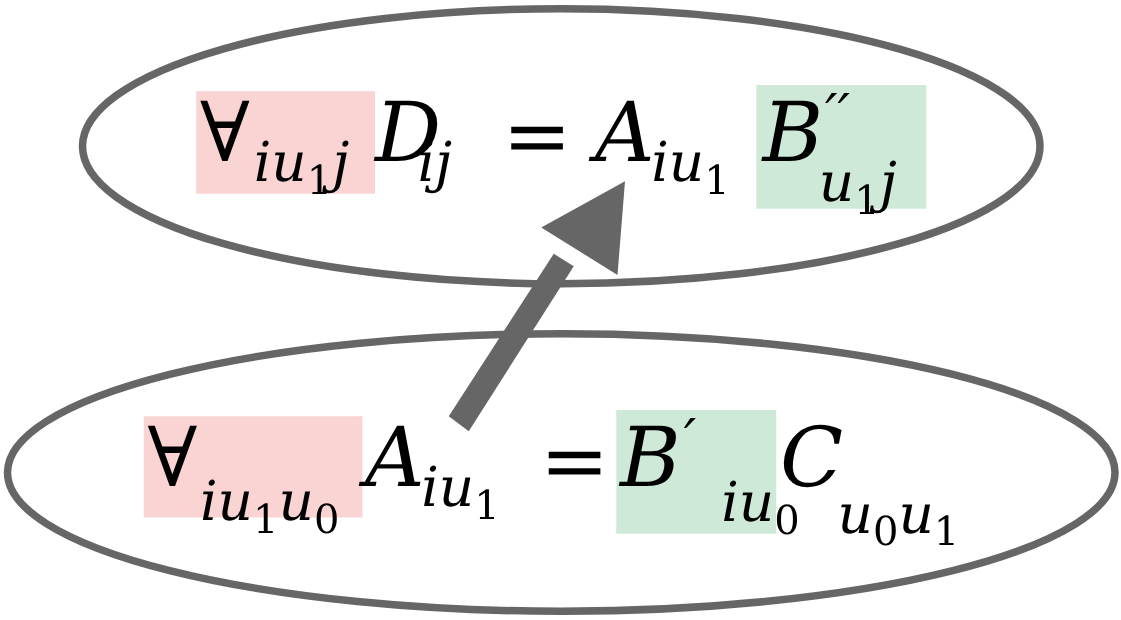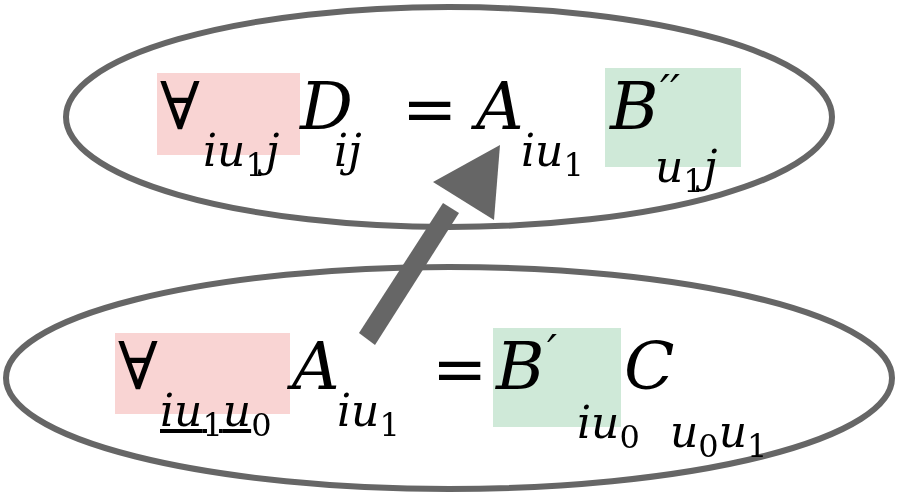--- a/index.html
+++ b/index.html
@@ -1,20 +1,20 @@
 <!DOCTYPE html>
 <html><head>
 <meta charset="utf-8">
 <style>
   html,body{margin:0;padding:0;background:#ffffff;}
   #canvas{position:relative;width:897px;height:496px;overflow:hidden;background:#ffffff;}
   svg.diag{position:absolute;left:0;top:0;}
   .big{font-size:66px;line-height:1;}
   .it{font-style:italic;}
-  .sub{font-size:44px;font-style:italic;margin-top:20px;}
+  .sub{font-size:44px;font-style:italic;}
   .subn{font-size:44px;font-style:normal;}
   .tok{position:absolute;white-space:nowrap;font-family:"DejaVu Serif","Liberation Serif",serif;color:#000;}
 </style>
 </head>
 <body>
 
 <div id="canvas">
   <svg class="diag" width="897" height="496" viewBox="0 0 897 496">
 
     <rect x="157" y="73" width="143" height="82" fill="#f9d4d3"></rect>
@@ -43,21 +43,21 @@
     <span class="tok big it" style="left:476px;top:74px;">A</span>
     <span class="tok sub" style="left:521px;top:105px;"><span>iu</span><span class="subn" style="font-size:32px;position:relative;top:10px;">1</span></span>
 
     <span class="tok big it" style="left:610px;top:74px;">B</span>
     <span class="tok" style="left:660px;top:66px;font-size:44px;font-style:italic;">′′</span>
     <span class="tok sub" style="left:655px;top:121px;"><span>u</span><span class="subn" style="font-size:32px;position:relative;top:10px;">1</span><span>j</span></span>
   </div>
 
   <div>
     <span class="tok big" style="left:118px;top:334px;">∀</span>
-    <span class="tok sub" style="left:160px;top:365px;text-decoration:underline;"><span>iu</span><span class="subn" style="font-size:32px;position:relative;top:10px;">1</span><span>u</span><span class="subn" style="font-size:32px;position:relative;top:10px;">0</span></span>
+    <span class="tok sub" style="left:160px;top:376px;"><span>iu</span><span class="subn" style="font-size:32px;position:relative;top:10px;">1</span><span>u</span><span class="subn" style="font-size:32px;position:relative;top:10px;">0</span></span>
 
     <span class="tok big it" style="left:292px;top:334px;">A</span>
     <span class="tok sub" style="left:337px;top:365px;"><span>iu</span><span class="subn" style="font-size:32px;position:relative;top:10px;">1</span></span>
 
     <span class="tok big" style="left:432px;top:336px;">=</span>
 
     <span class="tok big it" style="left:496px;top:334px;">B</span>
     <span class="tok" style="left:547px;top:326px;font-size:44px;font-style:italic;">′</span>
     <span class="tok sub" style="left:577px;top:377px;"><span>iu</span><span class="subn" style="font-size:32px;position:relative;top:10px;">0</span></span>
 

